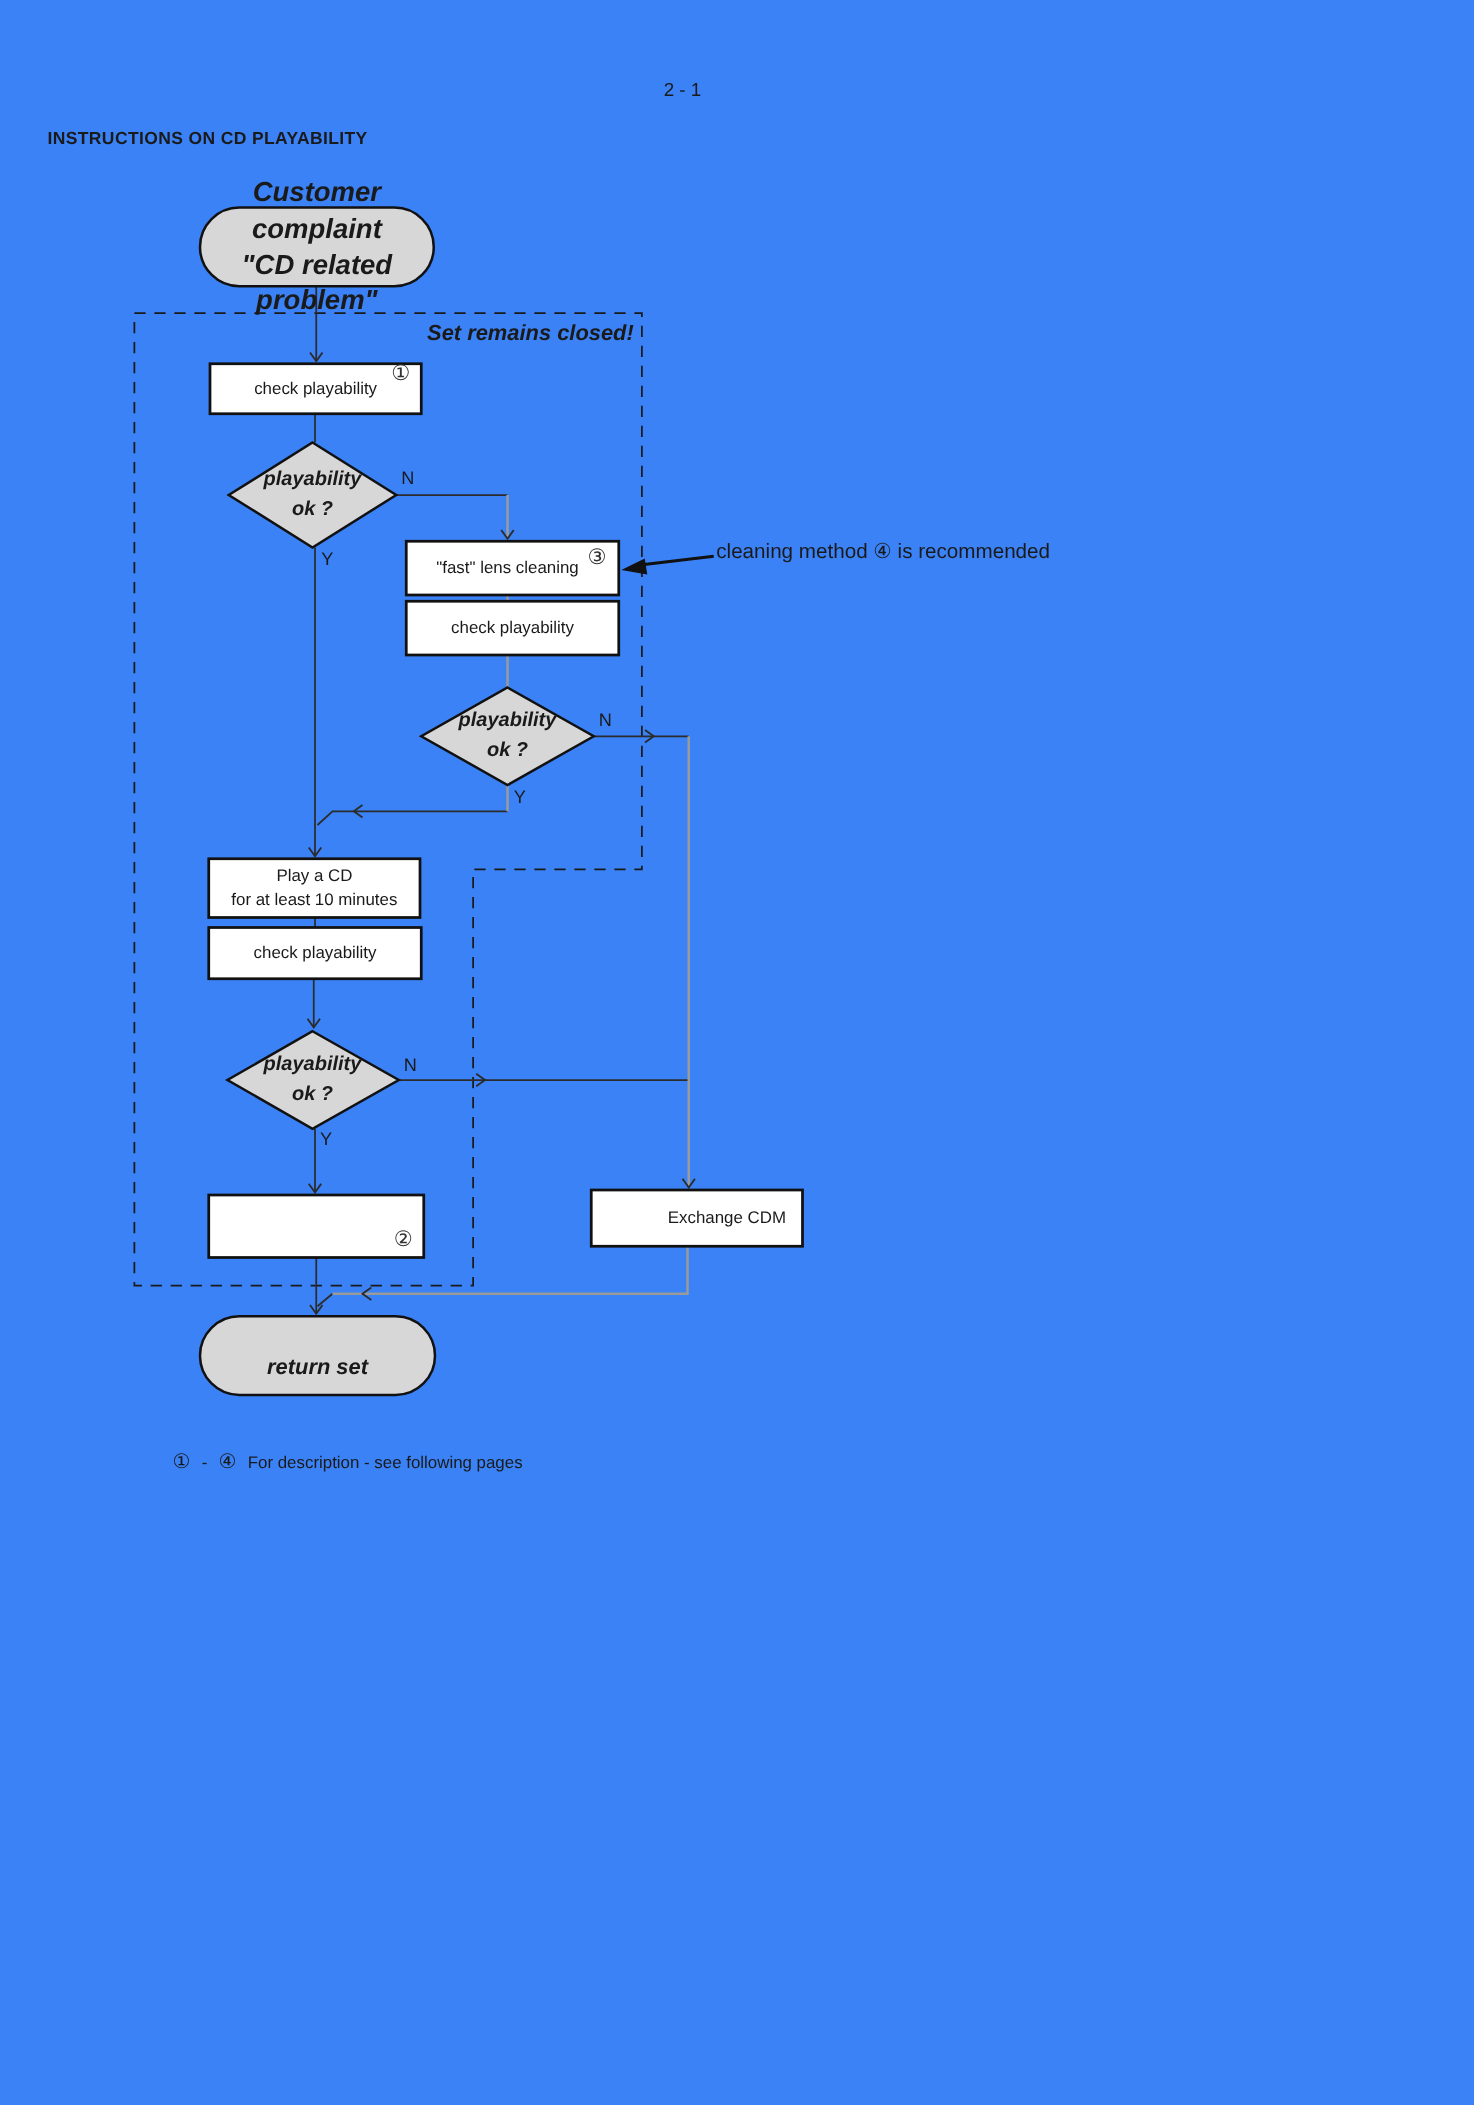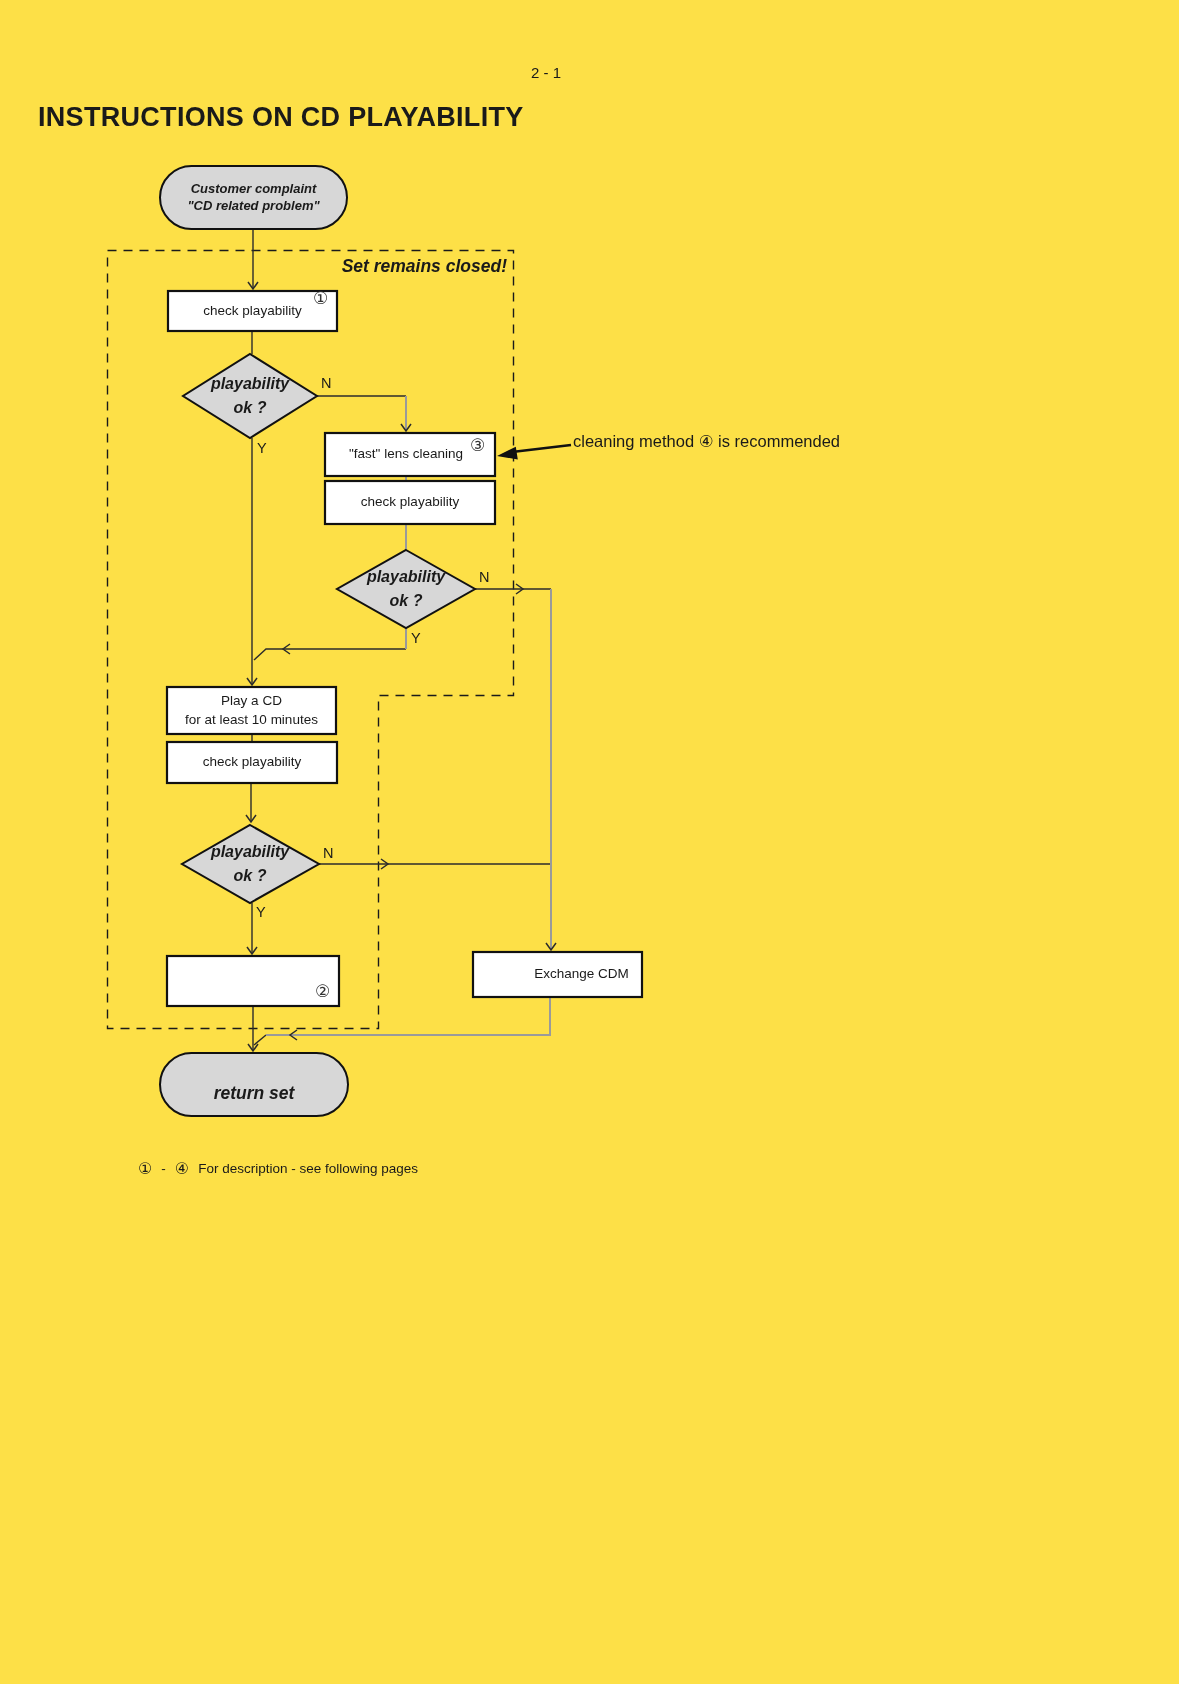--- a/index.html
+++ b/index.html
@@ -1,27 +1,27 @@
 <!DOCTYPE html>
 <html><head>
 <meta charset="utf-8">
 <style>
   html,body{margin:0;padding:0;background:#ffffff;}
   .page{
-    position:relative;width:1179px;height:1684px;background:#fde047;
+    position:relative;width:1179px;height:1684px;background:#3b82f6;
     font-family:"Liberation Sans","DejaVu Sans",sans-serif;color:#1a1a1a;overflow:hidden;
   }
   svg{position:absolute;left:0;top:0;}
   .abs{position:absolute;}
   .page-number{left:508px;top:64px;width:76px;text-align:center;font-size:15px;}
-  .doc-title{left:38px;top:102px;font-size:27px;font-weight:bold;letter-spacing:.3px;}
+  .doc-title{left:38px;top:102px;font-size:14px;font-weight:bold;letter-spacing:.3px;}
   .region-label{left:295px;top:256px;width:212px;text-align:right;font-size:17.5px;font-weight:bold;font-style:italic;}
   .node-label{display:flex;align-items:center;justify-content:center;text-align:center;font-size:13.5px;line-height:1.4;}
   .col{flex-direction:column;}
-  .terminal-label{font-weight:bold;font-style:italic;font-size:13px;line-height:1.3;}
+  .terminal-label{font-weight:bold;font-style:italic;font-size:22px;line-height:1.3;}
   .end-label{font-weight:bold;font-style:italic;font-size:17.5px;}
   .decision-label{font-weight:bold;font-style:italic;font-size:16px;line-height:1.5;}
   .branch{font-size:14.5px;}
   .badge{font-size:17px;color:#333;line-height:1;}
   .annotation{left:573px;top:427px;font-size:16.5px;line-height:29px;white-space:nowrap;}
   .footnote{left:138px;top:1159px;display:flex;align-items:center;gap:9px;font-size:13.5px;}
   .footnote .circ{font-size:16px;}
   
   .box{fill:#ffffff;stroke:#111111;stroke-width:2.2;}
   .diamond{fill:#d7d7d7;stroke:#111111;stroke-width:2;}

